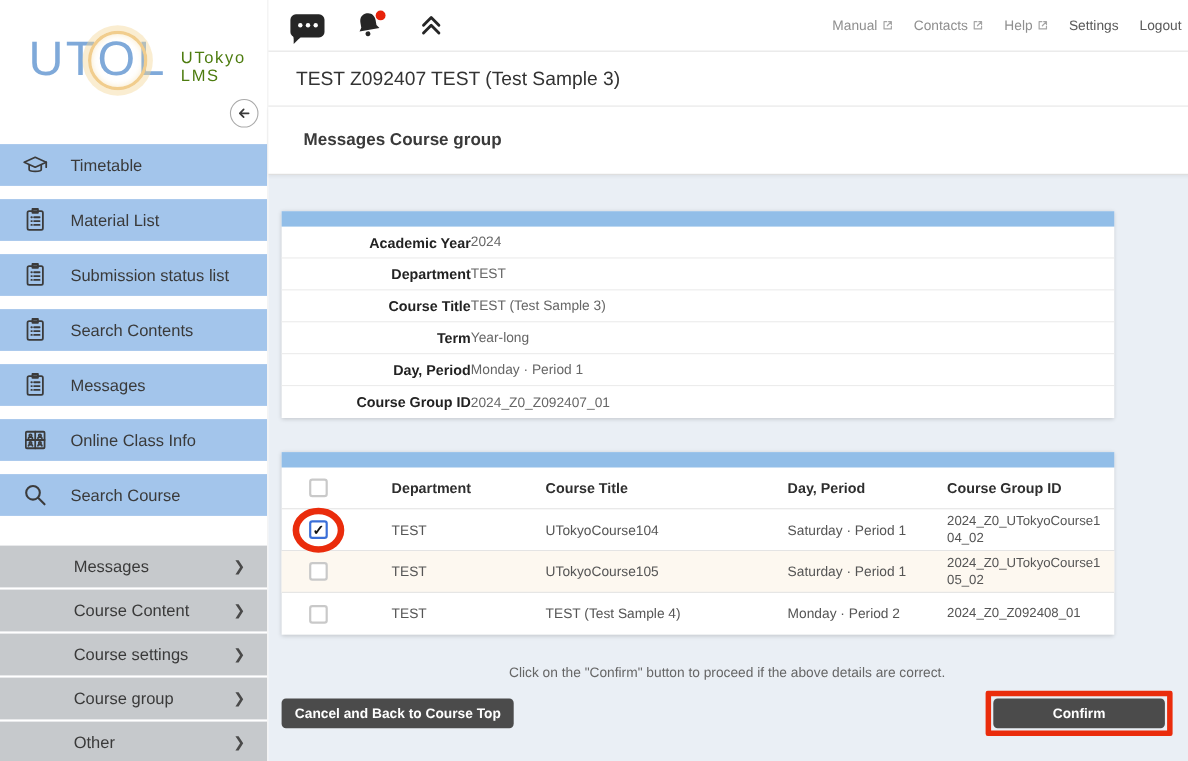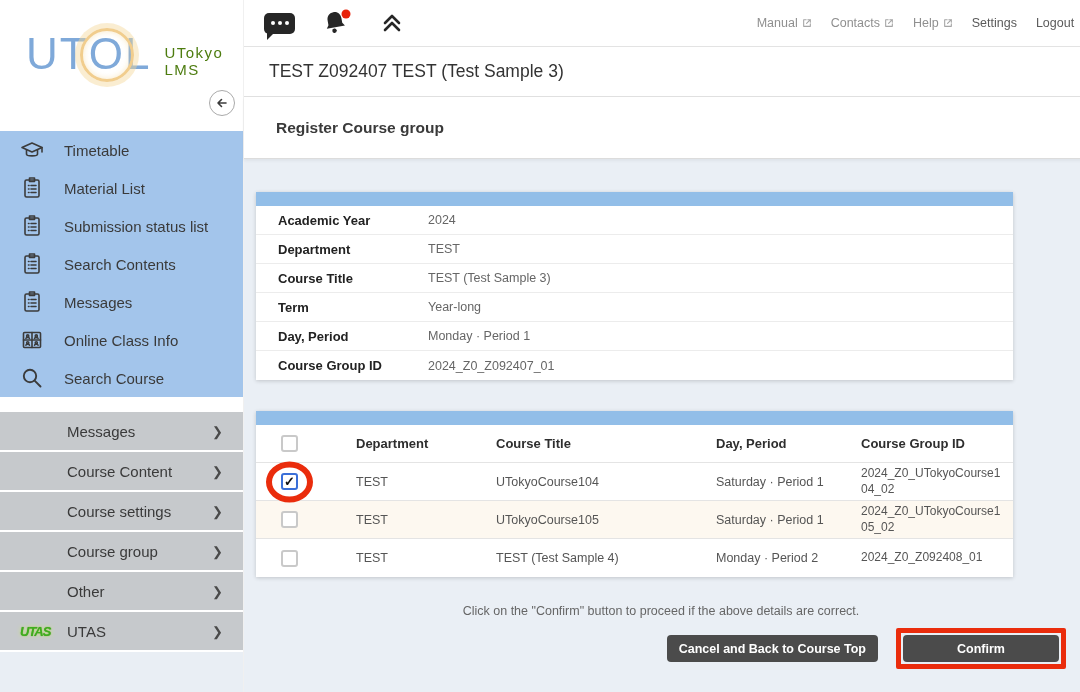--- a/index.html
+++ b/index.html
@@ -11,21 +11,21 @@
   .logo-area { height:131px; position:relative; flex:none; }
   .logo-row { position:absolute; left:26px; top:32px; display:flex; align-items:flex-start; }
   .logo-main { font-size:44px; font-weight:400; color:#7fa9d9; letter-spacing:2px; line-height:1; display:flex; }
   .logo-o { position:relative; z-index:0; }
   .logo-o::before { content:""; position:absolute; left:50%; top:52%; transform:translate(-50%,-50%);
       width:48px; height:48px; border-radius:50%; border:3px solid #f1cd8d;
       box-shadow:0 0 0 5px rgba(244,215,152,.45), inset 0 0 6px rgba(244,215,152,.55); z-index:-1; }
   .logo-sub { margin-left:13px; margin-top:12px; color:#4d7c0f; font-size:15px; line-height:1.15; letter-spacing:1.5px; }
   .collapse-btn { position:absolute; right:8px; top:90px; width:26px; height:26px; border:1.5px solid #aaa; border-radius:50%;
       background:#fff; display:flex; align-items:center; justify-content:center; color:#888; font-size:15px; cursor:pointer; }
-  .nav-item { height:38px; margin-bottom:0; background:#a3c5eb; display:flex; align-items:center; padding-left:17px; cursor:pointer; flex:none; }
+  .nav-item { height:38px; margin-bottom:12px; background:#a3c5eb; display:flex; align-items:center; padding-left:17px; cursor:pointer; flex:none; }
   .nav-item .nicon { width:30px; display:flex; justify-content:center; flex:none; }
   .nav-item .nlabel { margin-left:17px; font-size:15px; color:#3a3a3a; white-space:nowrap; }
   .section-gap { height:15px; flex:none; }
   .nav-item2 { height:38px; margin-bottom:2px; background:#c6c9cc; display:flex; align-items:center; padding-left:67px; position:relative; cursor:pointer; flex:none; }
   .nav-item2 .nlabel { font-size:15px; color:#3a3a3a; }
   .nav-item2 .chev { position:absolute; right:20px; top:50%; transform:translateY(-50%); font-size:13px; color:#4a4a4a; }
   .utas-badge { position:absolute; left:20px; top:50%; transform:translateY(-50%); font-size:13px; font-weight:bold; font-style:italic;
       color:#3fae1e; text-shadow:0 0 4px #cdeb74, 0 0 1px #2c7a12; letter-spacing:-1px; }
   .sidebar-fill { flex:1; background:#e9eef4; }
 
@@ -46,40 +46,40 @@
   .titlebar h1 { font-size:17.5px; font-weight:400; color:#333; }
   .sectionbar { height:62px; border-bottom:1px solid #dcdcdc; box-shadow:0 2px 3px rgba(0,0,0,.05); display:flex; align-items:center; padding-left:32px; flex:none; background:#fff; z-index:2; }
   .sectionbar h2 { font-size:15.5px; font-weight:bold; color:#3a3a3a; }
 
   .content { flex:1; background:#eaeff5; padding:33px 0 0 12px; overflow:hidden; }
 
   .dtable { width:757px; background:#fff; box-shadow:0 1px 4px rgba(0,0,0,.18); }
   .strip { height:14px; background:#92bee8; }
   .drow { display:grid; grid-template-columns:150px 1fr; align-items:center; height:29px; padding-left:22px; border-bottom:1px solid #ececec; }
   .drow:last-child { border-bottom:none; }
-  .dlabel { font-size:13px; font-weight:bold; color:#222; }
+  .dlabel { font-size:13px; font-weight:bold; color:#222;text-align:right; }
   .dvalue { font-size:12.5px; color:#666; }
 
   .ctable { width:757px; margin-top:31px; background:#fff; box-shadow:0 1px 4px rgba(0,0,0,.18); }
   .crow { display:grid; grid-template-columns:100px 140px 220px 145px 1fr; align-items:center; min-height:38px; border-bottom:1px solid #e4e4e4; position:relative; }
   .crow:last-child { border-bottom:none; }
   .crow.head { font-weight:bold; }
   .crow.head .ccell { font-size:13px; color:#2e2e2e; font-weight:bold; }
   .ccell { font-size:12.5px; color:#555; }
   .ccell.cgid { font-size:12px; padding-right:10px; word-break:break-all; line-height:1.3; }
   .crow.cream { background:#fdf8f0; }
   .cb { width:17px; height:17px; margin-left:25px; border:2px solid #c9c9c9; border-radius:3px; background:#fff;
       display:flex; align-items:center; justify-content:center; font-size:13px; font-weight:bold; color:#111; cursor:pointer; }
   .cb.checked { border-color:#3a6fd8; }
   .red-circle { position:absolute; left:10px; top:50%; transform:translateY(-50%); width:47px; height:41px;
       border:6px solid #ea2c0c; border-radius:50%; pointer-events:none; z-index:3; }
 
   .footer-area { width:810px; text-align:center; }
   .note { margin-top:27px; font-size:12.5px; color:#666; }
-  .btnrow { margin-top:10px; display:flex; justify-content:flex-end; align-items:center; gap:18px; }
+  .btnrow { margin-top:10px; display:flex; justify-content:space-between; align-items:center; gap:8px; }
   .btn { background:#4b4b4b; color:#fff; font-family:inherit; font-size:12.5px; font-weight:bold; border:none; border-radius:4px; height:27px; padding:0 12px; cursor:pointer; }
   .btn.cancel { min-width:181px; }
   .btn.confirm { min-width:156px; }
   .redbox { border:5px solid #ea2c0c; border-radius:2px; padding:2px; display:inline-flex; }
 
   svg.line { stroke:#3b3b3b; fill:none; stroke-width:1.6; stroke-linecap:round; stroke-linejoin:round; }
 </style>
 </head>
 <body>
 
@@ -264,21 +264,21 @@
         </button>
       <span class="tuser">Utokyo Faculty020</span>
     </div>
   </div>
 
   <div class="titlebar">
     <h1>TEST Z092407 TEST (Test Sample 3)</h1>
   </div>
 
   <div class="sectionbar">
-    <h2>Register Course group</h2>
+    <h2>Messages Course group</h2>
   </div>
 
   <div class="content">
 
     <div class="dtable">
       <div class="strip"></div>
       <div class="drow">
         <span class="dlabel">Academic Year</span>
         <span class="dvalue">2024</span>
       </div>

